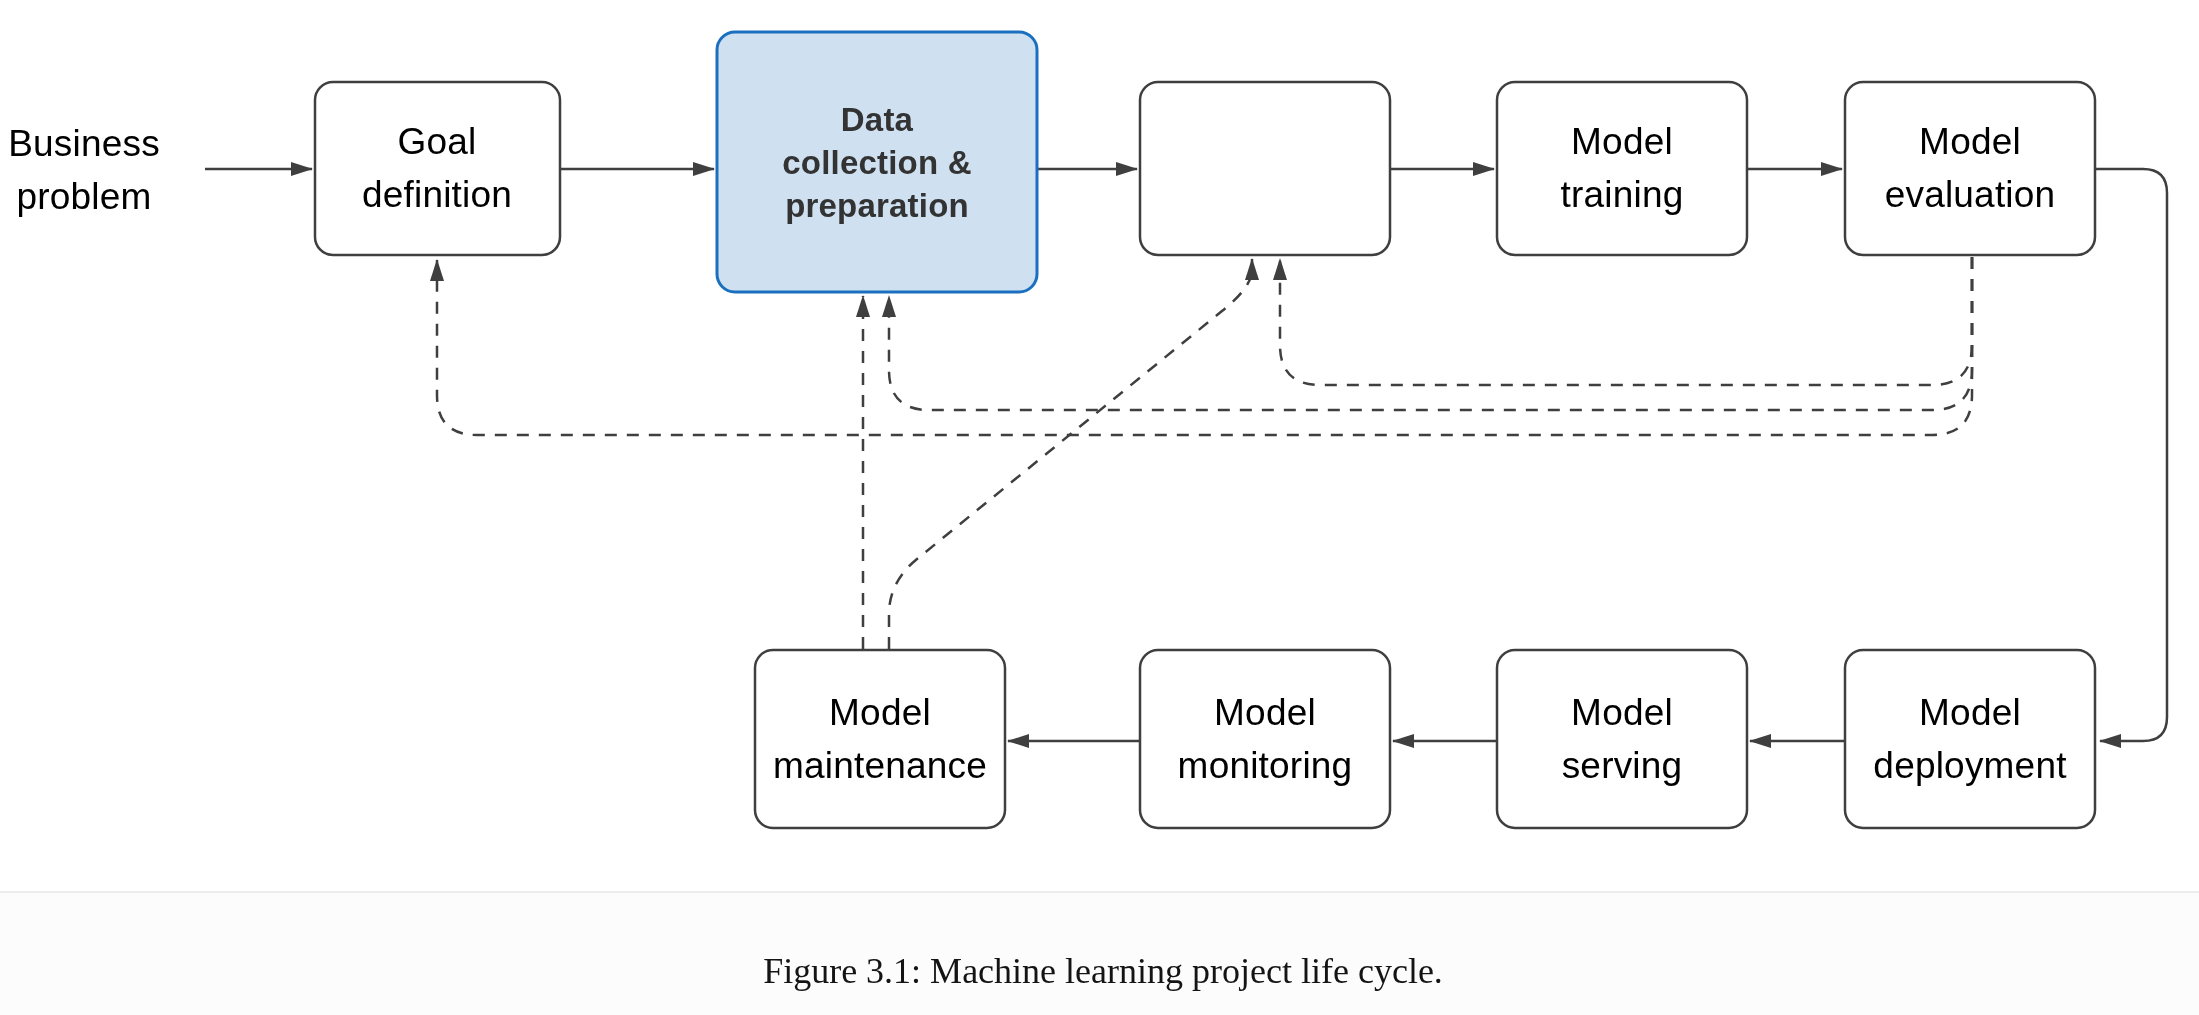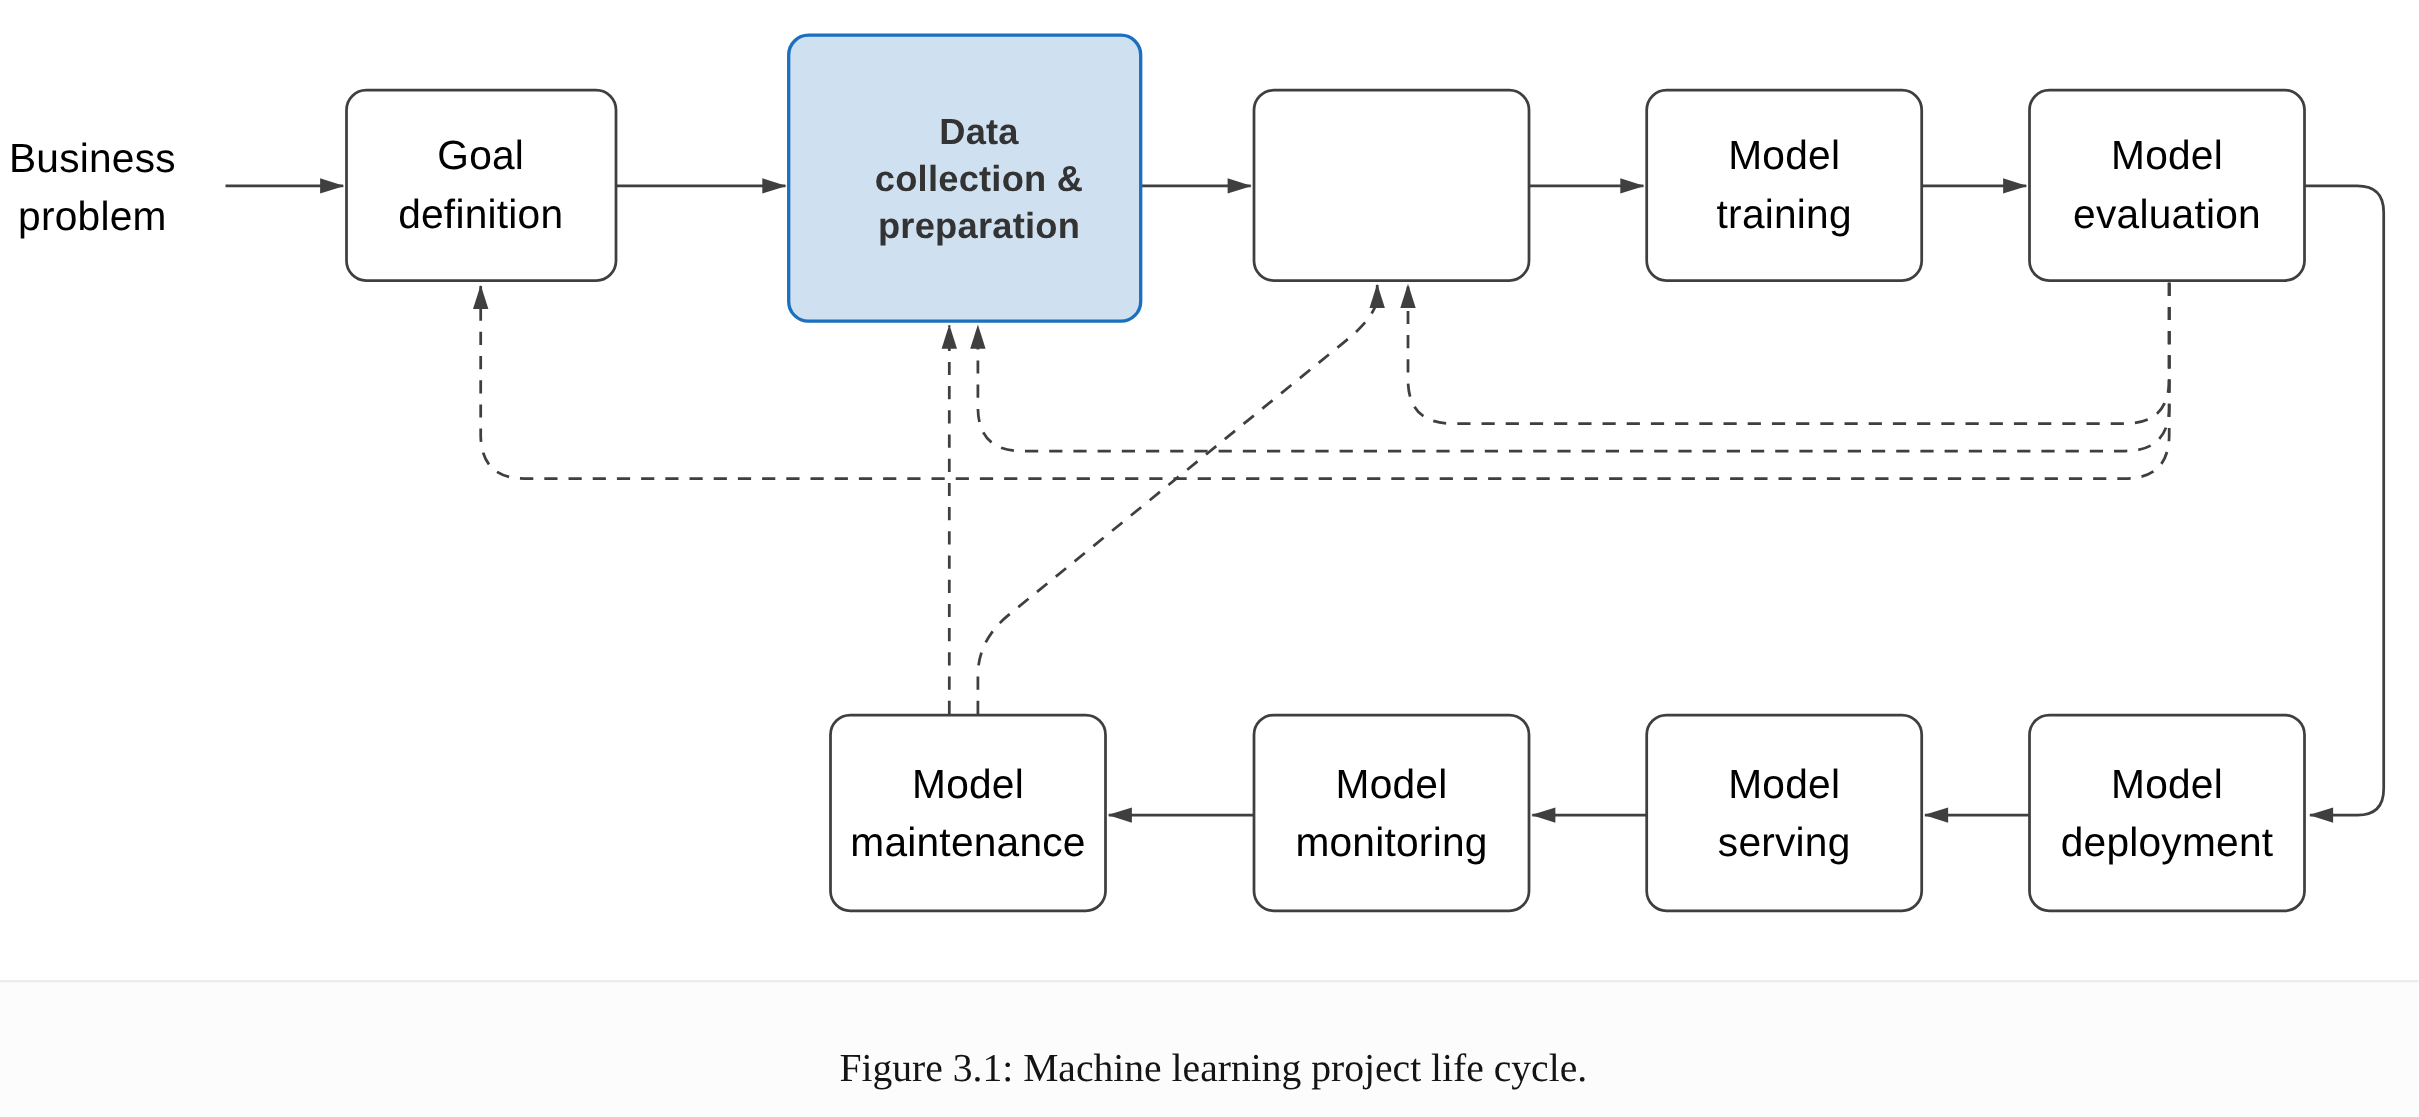--- a/index.html
+++ b/index.html
@@ -20,21 +20,20 @@
     font-size: 37px;
     line-height: 53px;
     color: #000000;
     letter-spacing: 0.2px;
   }
   .node-label.bold {
     font-weight: bold;
     font-size: 33px;
     line-height: 43px;
     color: #333333;
-    margin-left: 13px;
   }
   .caption {
     position: absolute;
     left: 1103px;
     top: 950px;
     transform: translateX(-50%);
     font-family: "Liberation Serif", "DejaVu Serif", serif;
     font-size: 36px;
     color: #141414;
     white-space: nowrap;

